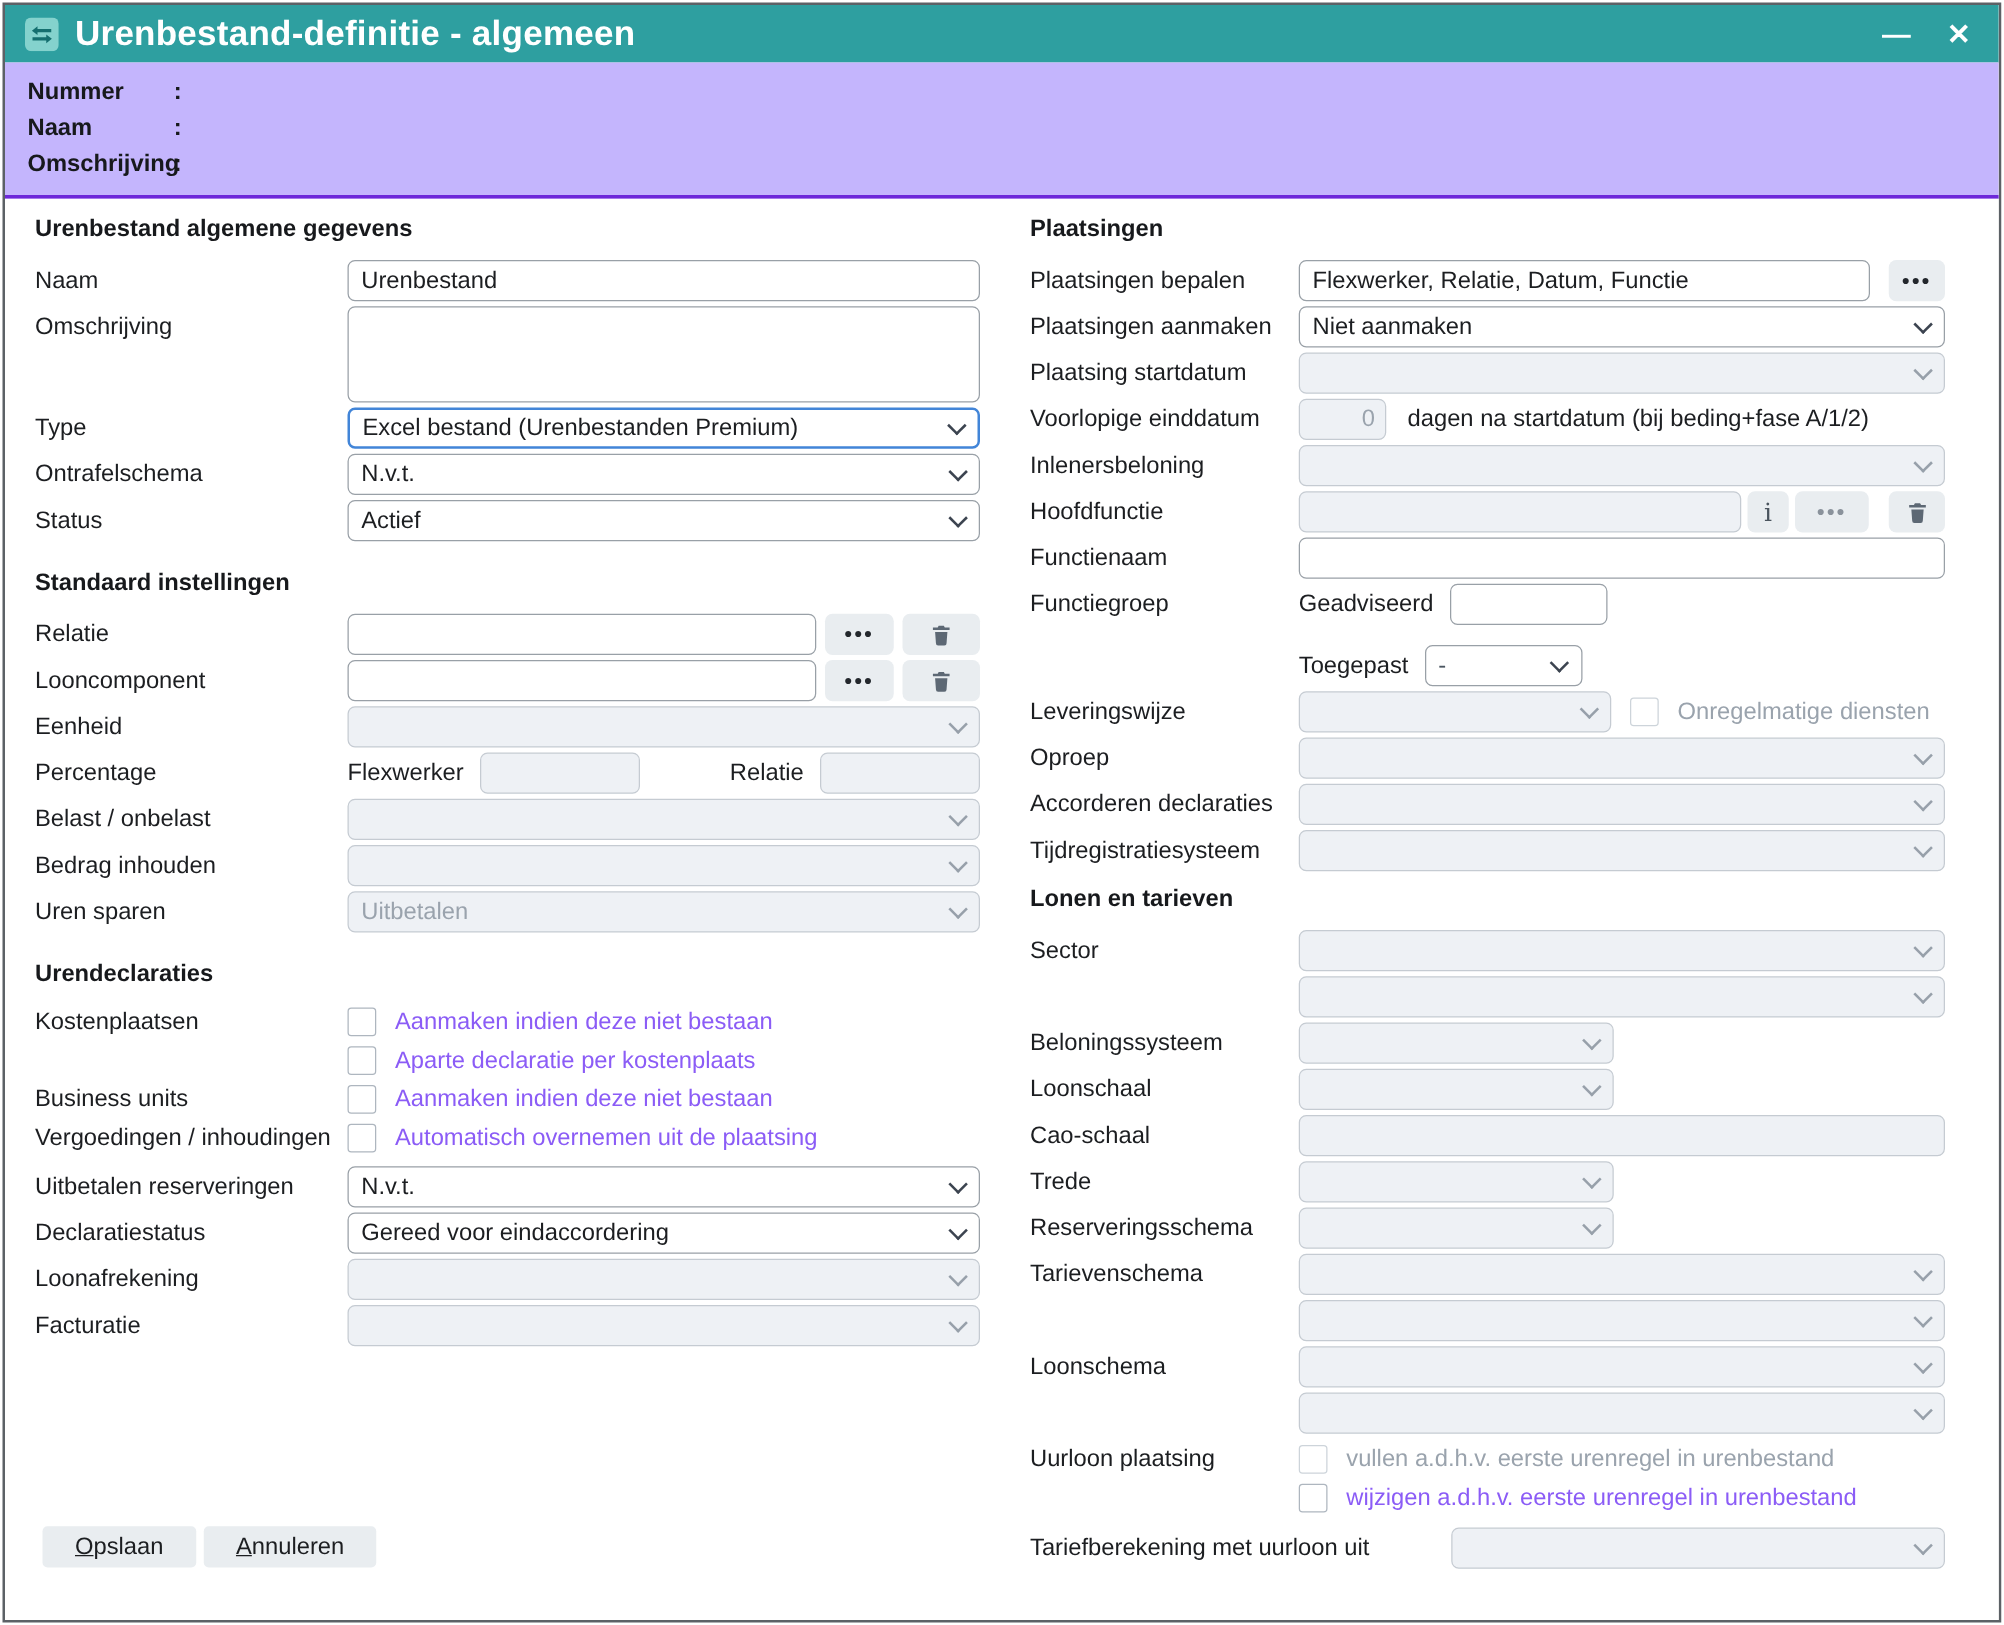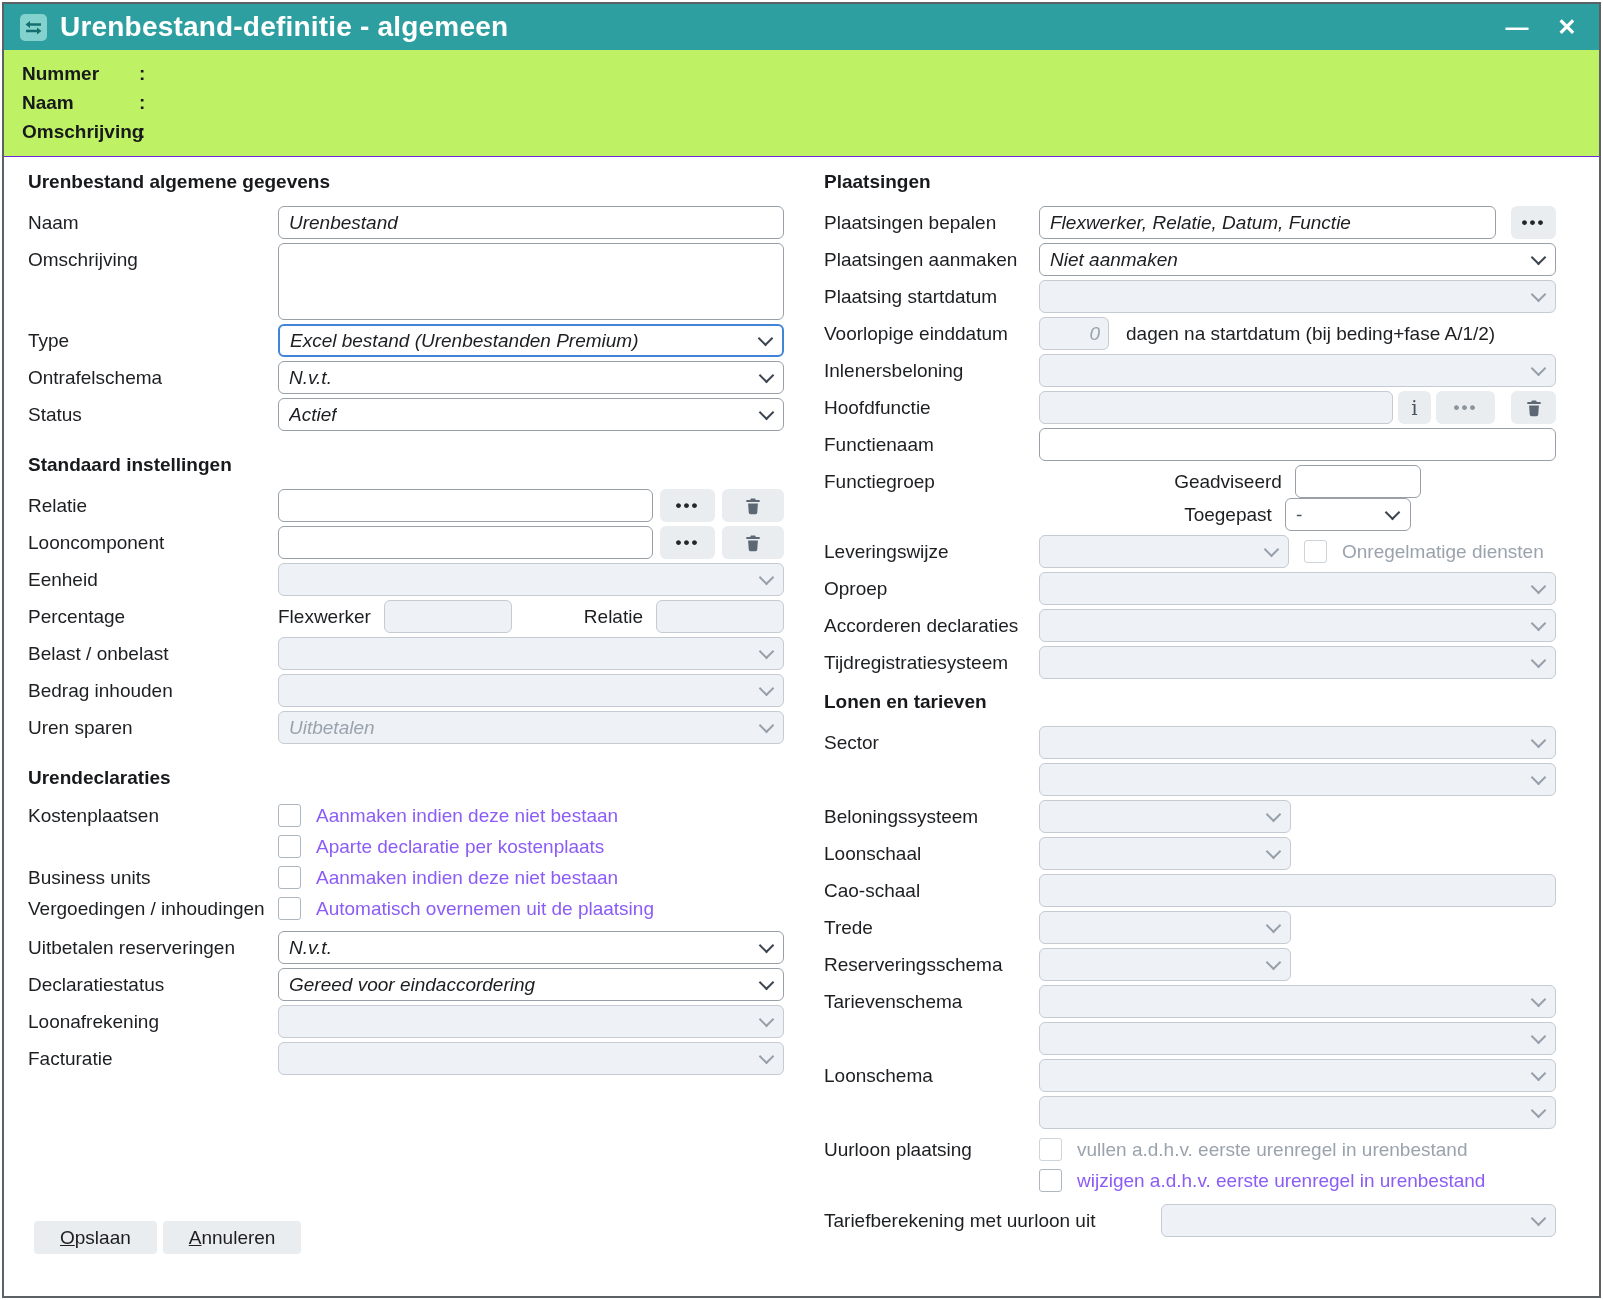--- a/index.html
+++ b/index.html
@@ -11,44 +11,44 @@
   
   .titlebar { height:46px; background:#2E9FA0; color:#fff; display:flex; align-items:center;
               padding:0 18px 0 16px; flex-shrink:0; }
   .app-icon { width:27px; height:27px; margin-right:13px; flex-shrink:0; display:flex; }
   .titlebar .title { font-size:28px; font-weight:bold; letter-spacing:.2px; }
   .winbtns { margin-left:auto; display:flex; align-items:center; gap:22px; }
   .winbtn { width:28px; height:28px; display:flex; align-items:center; justify-content:center;
             color:#fff; font-size:23px; font-weight:bold; cursor:default; }
 
   
-  .hdr { background:#bef264; border-bottom:1px solid #6d28d9; padding:9px 18px 10px; flex-shrink:0; }
+  .hdr { background:#c4b5fd; border-bottom:3px solid #6d28d9; padding:9px 18px 10px; flex-shrink:0; }
   .hdr-row { display:flex; align-items:center; height:29px; font-weight:bold; font-size:19px; color:#17191c; }
   .hdr-row .hl { width:117px; }
 
   
   .body { flex:1; background:#fff; display:flex; padding:14px 0 0 24px; position:relative; }
   .col { display:flex; flex-direction:column; }
   .col-left  { width:756px; margin-right:40px; }
   .col-right { width:732px; }
 
   .sect { font-weight:bold; font-size:19px; color:#17191c; margin:0 0 11px; height:24px; }
   .sect.gap { margin-top:19px; }
 
   .row { display:flex; align-items:center; margin-bottom:4px; min-height:33px; }
   .row.top { align-items:flex-start; }
   .row.top .lbl { padding-top:6px; }
   .lbl { width:250px; flex-shrink:0; font-size:19px; color:#1c1e21; }
   .col-right .lbl { width:215px; }
   .fld { flex:1; display:flex; align-items:center; gap:7px; min-width:0; }
-  .fld.colstack { flex-direction:column; align-items:center; gap:0; }
+  .fld.colstack { flex-direction:column; align-items:flex-start; gap:16px; }
 
   
   .input, .select { height:33px; border:1px solid #99a0a7; border-radius:6px; background:#fff;
-                    padding:0 10px; font-size:19px; color:#1c1e21; display:flex; align-items:center;font-style:italic; }
+                    padding:0 10px; font-size:19px; color:#1c1e21; display:flex; align-items:center; }
   .grow { flex:1; min-width:0; }
   .textarea { height:77px; border:1px solid #99a0a7; border-radius:6px; background:#fff; flex:1; }
   .select { justify-content:space-between; gap:8px; }
   .select .val { white-space:nowrap; overflow:hidden; }
   .dim { background:#eef1f5; border-color:#c5cbd2; }
   .dim .val, .graytext { color:#9aa3ad; }
   .focusblue { border:2px solid #4285D8; }
   .chev { width:14px; height:10px; flex-shrink:0; display:flex; align-items:center; justify-content:center; color:#3c4450; }
   .chev::before { content:""; display:block; width:9px; height:9px; margin-top:-5px;
                   border-right:2.5px solid currentColor; border-bottom:2.5px solid currentColor;

